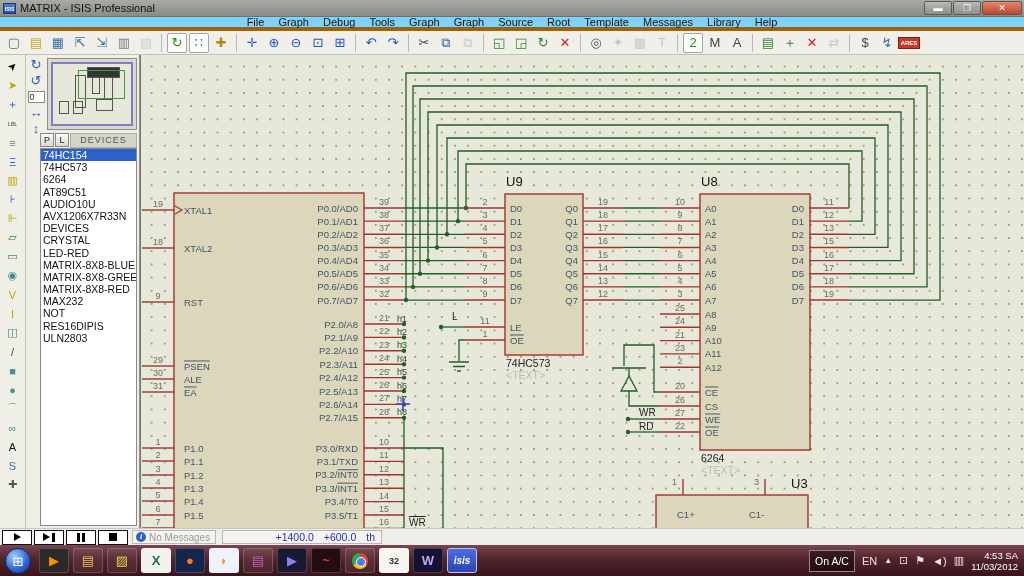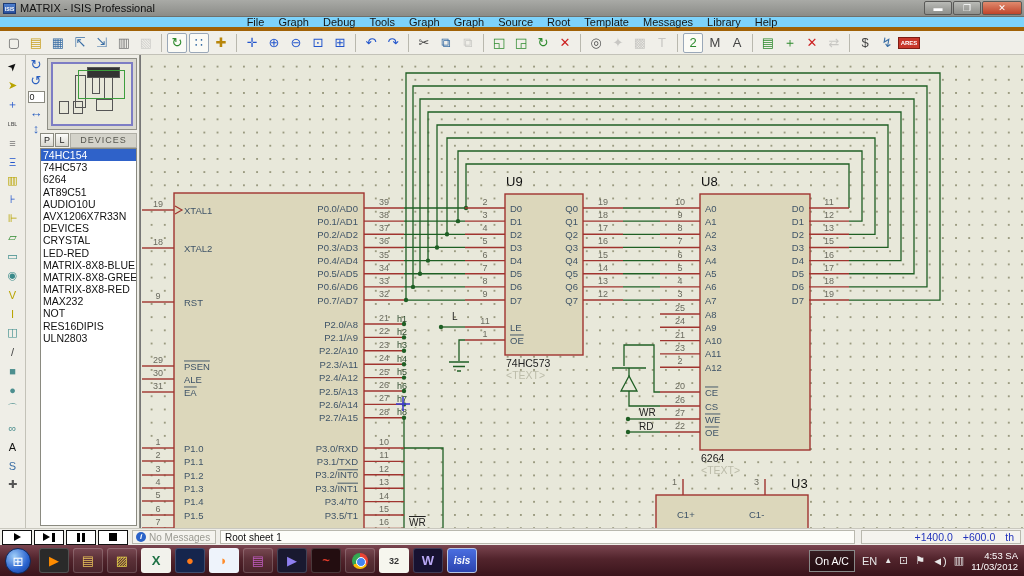--- a/index.html
+++ b/index.html
@@ -613,21 +613,20 @@
         <div class="bar"></div>
         <div class="bar"></div>
       </div>
     <div class="simbtn">
         <div class="sq"></div>
       </div>
     <div id="msg-field">
       <div id="info-dot">i</div>
       <span>No Messages</span>
     </div>
-    <div id="sheet-field">Root sheet 1</div>
     <div id="coord-field">
       <span>+1400.0</span>
       <span>+600.0</span>
       <span>th</span>
     </div>
   </div>
 
   <div id="taskbar">
     <div id="taskicons" style="display:flex;align-items:center;">
         <div id="start-orb">⊞</div>

